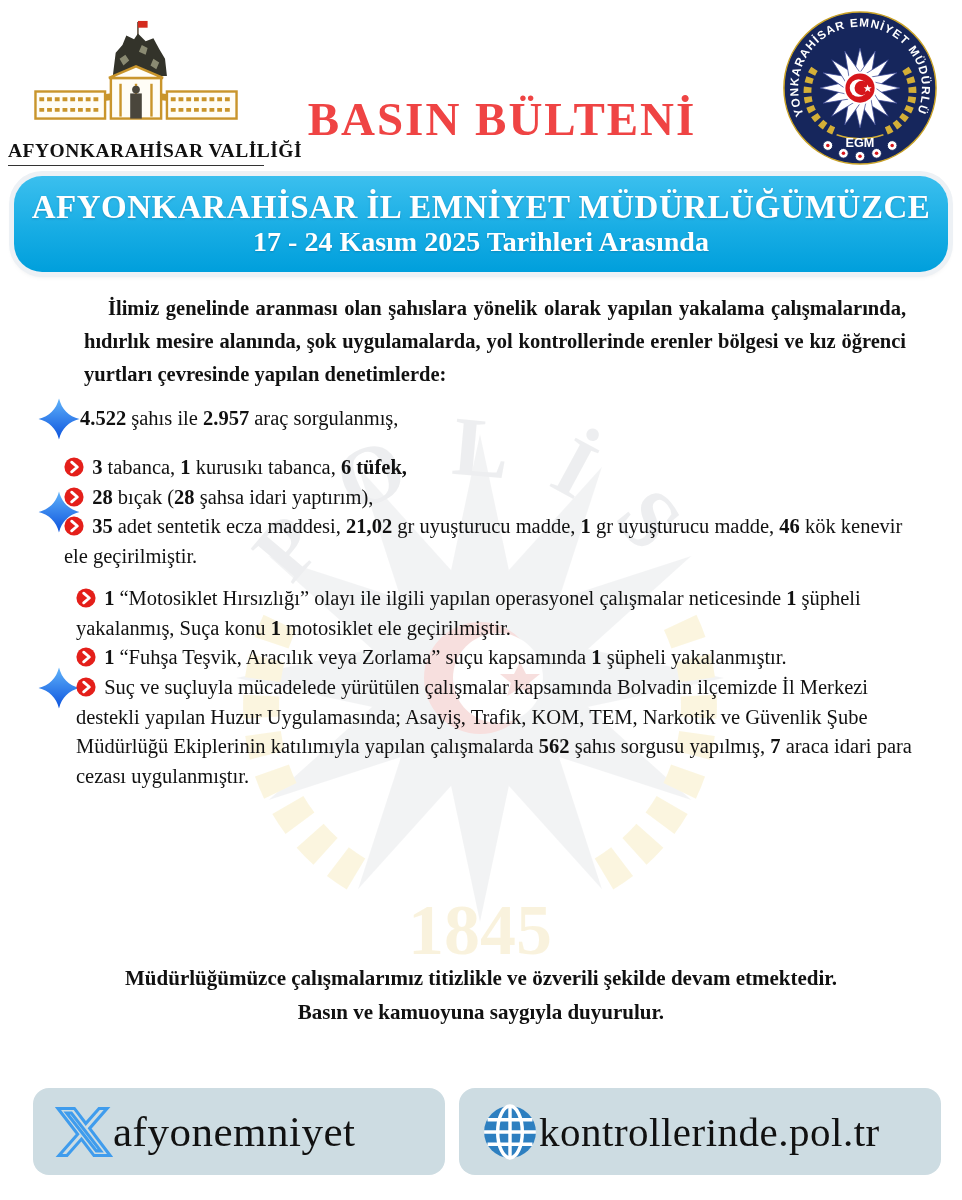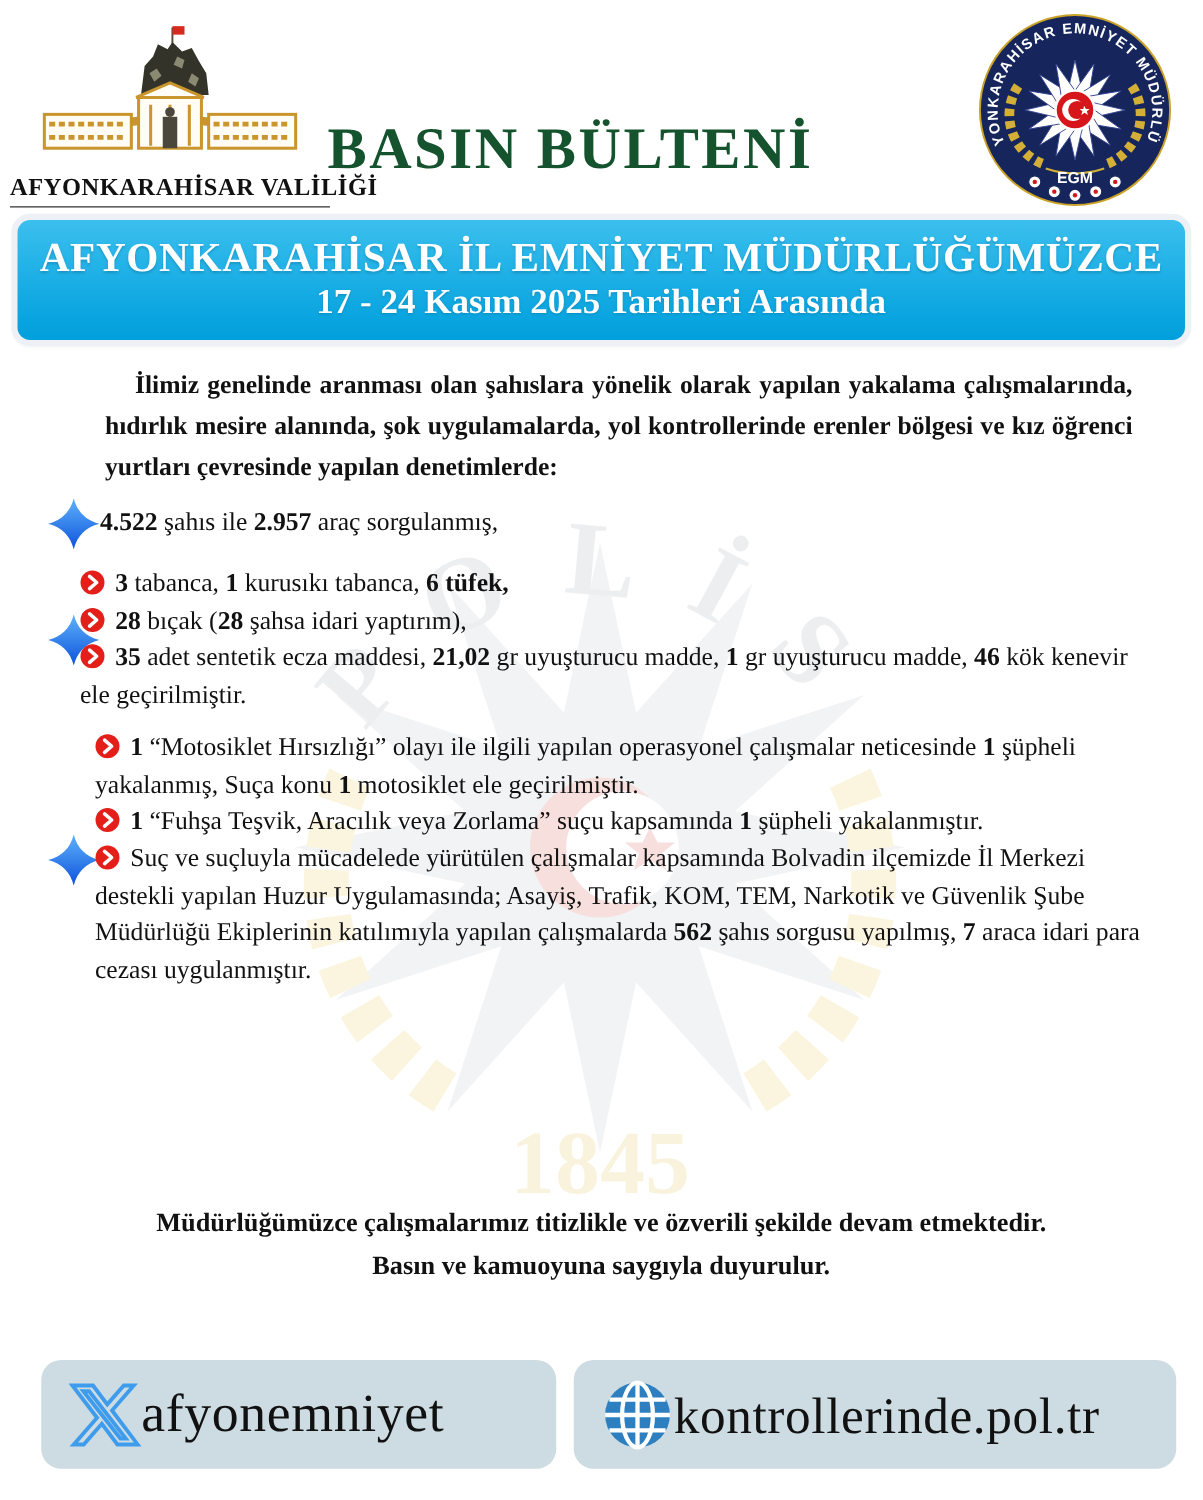--- a/index.html
+++ b/index.html
@@ -9,28 +9,28 @@
     background:#fff; font-family:"Liberation Serif","DejaVu Serif",serif; color:#111;
   }
   
   .valilik { position:absolute; left:8px; top:16px; width:256px; text-align:center; }
   .valilik svg { display:block; margin:0 auto; }
   .valilik-title {
     font-size:19.5px; font-weight:bold; letter-spacing:.5px; color:#111;
     border-bottom:1.5px solid #333; padding-bottom:3px; margin-top:2px; white-space:nowrap;
   }
   .press-title {
-    position:absolute; left:262px; top:92px; width:480px; text-align:left;
-    font-size:47px; font-weight:bold; letter-spacing:2px; color:#14532d; white-space:nowrap;
+    position:absolute; left:262px; top:92px; width:480px; text-align:center;
+    font-size:47px; font-weight:bold; letter-spacing:2px; color:#ef4444; white-space:nowrap;
   }
   .emblem { position:absolute; left:782px; top:10px; width:156px; height:156px; }
   
   .banner {
     position:absolute; left:14px; top:176px; width:934px; height:96px;
-    border-radius:10px; background:linear-gradient(180deg,#3bbfee 0%,#18ade4 55%,#009fdc 100%);
+    border-radius:28px; background:linear-gradient(180deg,#3bbfee 0%,#18ade4 55%,#009fdc 100%);
     box-shadow:0 0 0 5px #edf1f5, 0 3px 6px rgba(0,0,0,.15);
     display:flex; flex-direction:column; align-items:center; justify-content:center;
     color:#fff; text-align:center;
   }
   .banner-line1 { font-size:33px; font-weight:bold; letter-spacing:.5px; line-height:1.1; text-shadow:0 1px 2px rgba(0,60,90,.25); }
   .banner-line2 { font-size:28px; font-weight:bold; line-height:1.2; text-shadow:0 1px 2px rgba(0,60,90,.25); }
   
   .watermark { position:absolute; left:178px; top:368px; width:604px; height:624px; opacity:.17; z-index:0; pointer-events:none; }
   
   .intro {

